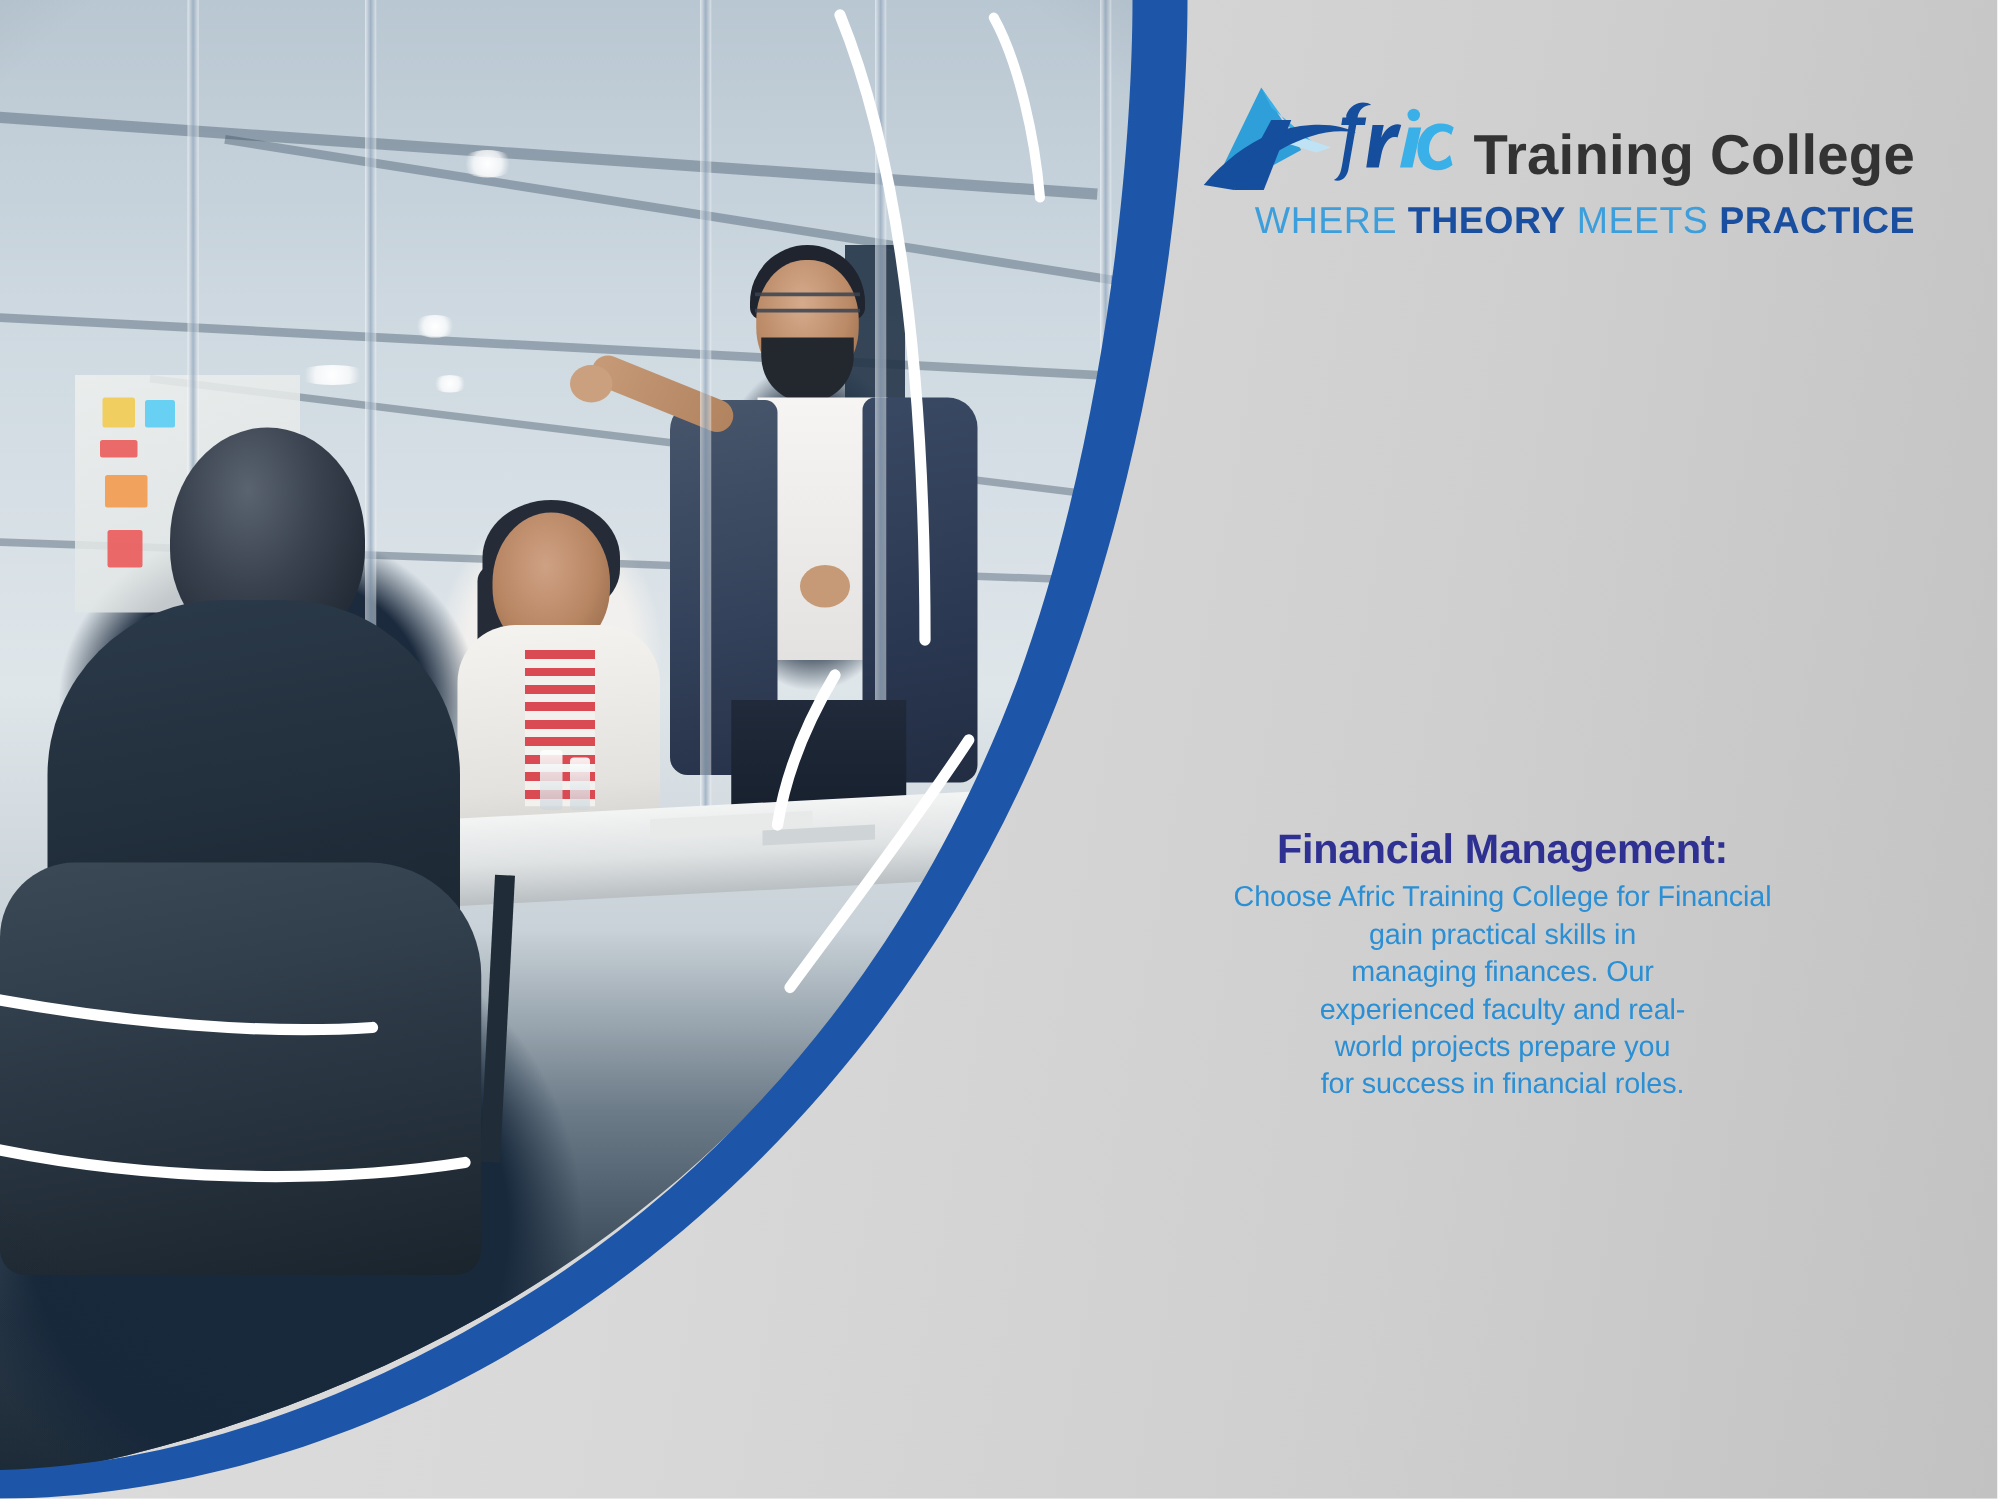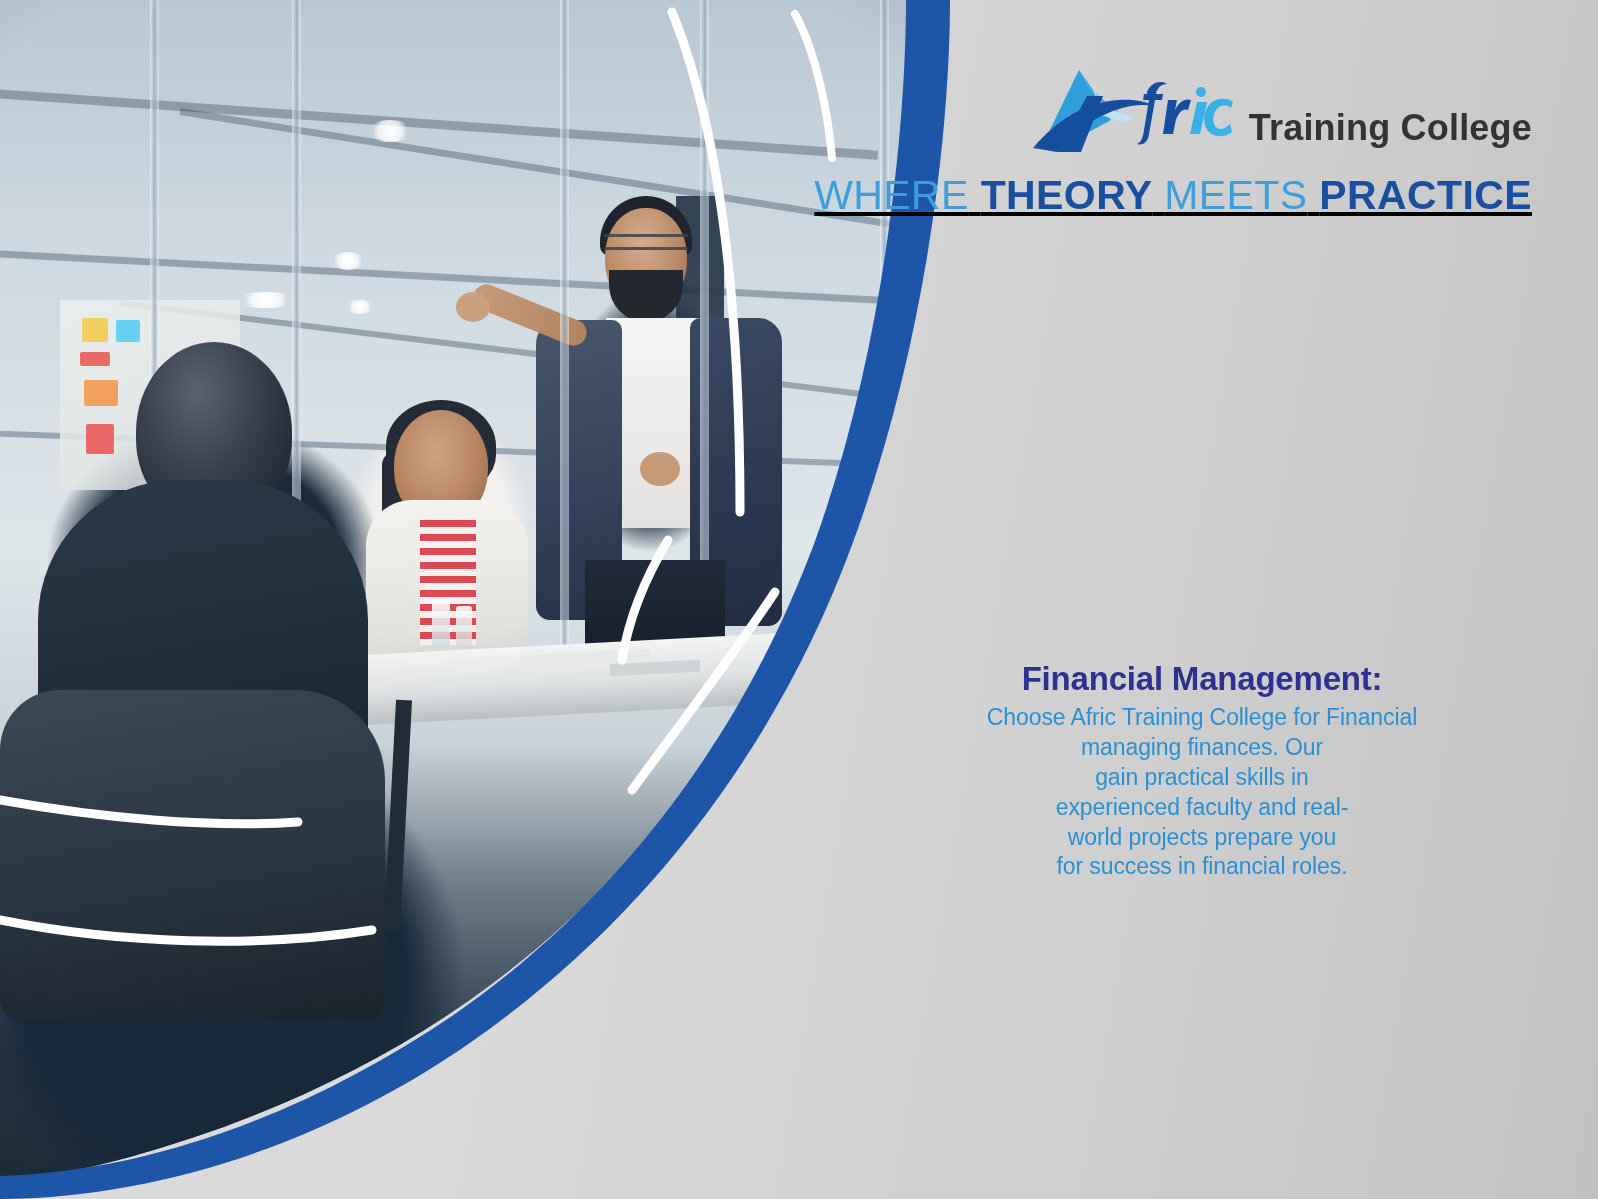--- a/index.html
+++ b/index.html
@@ -116,23 +116,23 @@
   
   #arcs { position:absolute; left:0; top:0; width:1000px; height:1199px; pointer-events:none; }
 
   
   #logo-block {
     position:absolute; right:66px; top:62px;
     display:flex; flex-direction:column; align-items:flex-end;
   }
   .logo-row { display:flex; align-items:flex-end; gap:14px; }
   .logo-mark { width:208px; height:96px; display:block; }
-  .logo-word { font-size:36px; font-weight:700; color:#333333; letter-spacing:.2px;
+  .logo-word { font-size:45px; font-weight:700; color:#333333; letter-spacing:.2px;
                line-height:1; padding-bottom:12px; white-space:nowrap; }
-  .tagline { margin-top:16px; font-size:41px; line-height:1.05; letter-spacing:.4px; white-space:nowrap;text-decoration:underline; }
+  .tagline { margin-top:3px; font-size:30px; line-height:1.05; letter-spacing:.4px; white-space:nowrap; }
   .tg-light { color:#3c9fdc; font-weight:400; }
   .tg-bold  { color:#1a4fa0; font-weight:700; }
 
   #copy-block {
     position:absolute; right:66px; top:660px; width:660px; text-align:center;
   }
   .copy-heading {
     font-size:33px; font-weight:700; color:#2e3192; line-height:1.18;
     letter-spacing:-.2px; margin-bottom:4px;
   }
@@ -255,21 +255,21 @@
       <span class="tg-bold">THEORY</span>
       <span class="tg-light">MEETS</span>
       <span class="tg-bold">PRACTICE</span>
     </div>
   </div>
 
   <div id="copy-block">
     <div class="copy-heading">Financial Management:</div>
     <div class="copy-body">
       <div>Choose Afric Training College for Financial</div>
+      <div>gain practical skills in</div>
       <div>managing finances. Our</div>
-      <div>gain practical skills in</div>
       <div>experienced faculty and real-</div>
       <div>world projects prepare you</div>
       <div>for success in financial roles.</div>
     </div>
   </div>
 
 </div>
 
 </body></html>

